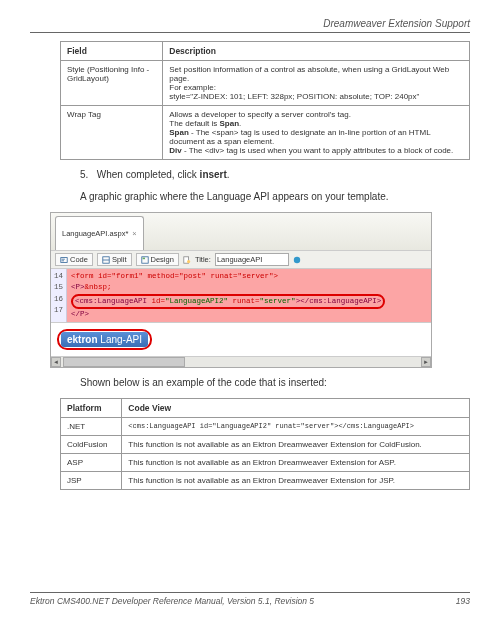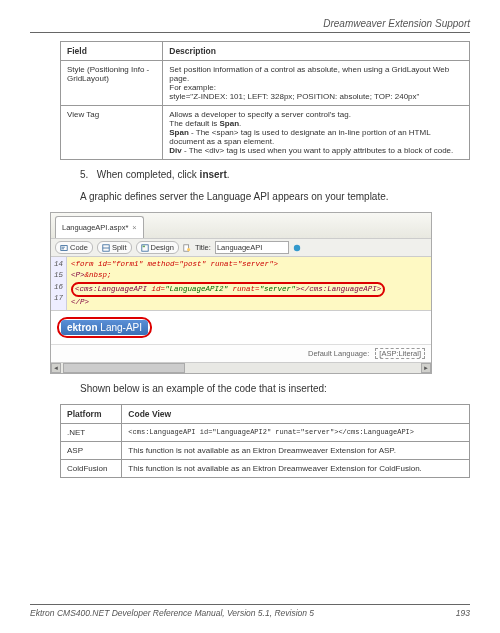--- a/index.html
+++ b/index.html
@@ -74,57 +74,56 @@
     background: linear-gradient(#f8f8f4, #e8e8e0);
     padding: 3px 4px 0 4px;
     display: flex;
     align-items: flex-end;
     gap: 2px;
   }
   .ss-tab {
     background: #fff;
     border: 1px solid #aaa;
     border-bottom: none;
-    padding: 6px 6px;
+    padding: 12px 6px;
     font-size: 7.5px;
     border-radius: 3px 3px 0 0;
   }
   .ss-tab .close { color: #888; margin-left: 4px; }
   .ss-toolbar {
     background: #f0f0ec;
     border-top: 1px solid #ccc;
     border-bottom: 1px solid #ccc;
     padding: 2px 4px;
     display: flex;
     align-items: center;
     gap: 4px;
     font-size: 7.5px;
   }
   .ss-btn {
     border: 1px solid #bbb;
     background: #fafafa;
     padding: 1px 4px;
-    border-radius: 6px;
+    border-radius: 0;
     display: flex;
     align-items: center;
     gap: 2px;
   }
   .ss-title-input {
     border: 1px solid #aaa;
     background: #fff;
     padding: 1px 1px;
     font-size: 7.5px;
     width: 70px;
   }
   .ss-code {
     display: flex;
     font-family: "Courier New", monospace;
     font-size: 7.5px;
-    background: #fef9c3;
-    font-style: italic;
+    background: #fca5a5;
   }
   .ss-gutter {
     background: #eef;
     border-right: 1px solid #ccd;
     color: #555;
     text-align: right;
     padding: 2px 3px;
     line-height: 1.5;
   }
   .ss-lines {
@@ -197,21 +196,21 @@
     background: #ccc;
     border: 1px solid #aaa;
     margin-left: 2px;
   }
   .code-cell {
     font-family: "Courier New", monospace;
     font-size: 7px;
   }
   .footer {
     position: absolute;
-    bottom: 15px;
+    bottom: 27px;
     left: 30px;
     right: 30px;
   }
   .footer-hr {
     border: none;
     border-top: 1px solid #666;
     margin: 0 0 3px 0;
   }
   .footer-text {
     font-style: italic;
@@ -240,36 +239,36 @@
     <tbody>
       <tr>
         <td>Style (Positioning Info - GridLayout)</td>
         <td>
           <span>Set position information of a control as absolute, when using a GridLayout Web page.</span><br>
           <span>For example:</span><br>
           <span>style="Z-INDEX: 101; LEFT: 328px; POSITION: absolute; TOP: 240px"</span>
         </td>
       </tr>
       <tr>
-        <td>View Tag</td>
+        <td>Wrap Tag</td>
         <td>
           <span>Allows a developer to specify a server control's tag.</span><br>
           <span>The default is </span><b>Span</b><span>.</span><br>
           <b>Span</b><span> - The &lt;span&gt; tag is used to designate an in-line portion of an HTML document as a span element.</span><br>
           <b>Div</b><span> - The &lt;div&gt; tag is used when you want to apply attributes to a block of code.</span>
         </td>
       </tr>
     </tbody>
   </table>
 
   <div class="body-text">
     <span class="step-num">5.</span>
     <span>When completed, click </span><b>insert</b><span>.</span>
   </div>
-  <div class="body-text" style="margin-top:0;">A graphic defines server the Language API appears on your template.</div>
+  <div class="body-text" style="margin-top:0;">A graphic graphic where the Language API appears on your template.</div>
 
   <div class="screenshot">
     <div class="ss-tabs">
       <div class="ss-tab">
         <span>LanguageAPI.aspx*</span><span class="close">×</span>
       </div>
     </div>
     <div class="ss-toolbar">
       <div class="ss-btn">
         <svg class="icon-svg" viewBox="0 0 10 10">
@@ -317,25 +316,20 @@
         <div class="code-tag">&lt;/P&gt;</div>
       </div>
     </div>
     <div class="ss-design">
       <span class="ektron-badge">
         <span class="ektron-badge-inner">
           <b>ektron</b><span> Lang-API</span>
         </span>
       </span>
     </div>
-    <div class="ss-footer-row">
-      <span style="flex:1"></span>
-      <span>Default Language:</span>
-      <span style="margin-left:6px;border:1px dashed #999;padding:0 3px;">[ASP:Literal]</span>
-    </div>
     <div class="ss-scrollbar">
       <div class="ss-scroll-btn">◄</div>
       <div class="ss-scroll-thumb"></div>
       <div style="flex:1"></div>
       <div class="ss-scroll-btn">►</div>
     </div>
   </div>
 
   <div class="body-text">Shown below is an example of the code that is inserted:</div>
 
@@ -345,26 +339,30 @@
         <th class="col-plat">Platform</th>
         <th class="col-code">Code View</th>
       </tr>
     </thead>
     <tbody>
       <tr>
         <td>.NET</td>
         <td class="code-cell">&lt;cms:LanguageAPI id="LanguageAPI2" runat="server"&gt;&lt;/cms:LanguageAPI&gt;</td>
       </tr>
       <tr>
+        <td>ColdFusion</td>
+        <td>This function is not available as an Ektron Dreamweaver Extension for ColdFusion.</td>
+      </tr>
+      <tr>
         <td>ASP</td>
         <td>This function is not available as an Ektron Dreamweaver Extension for ASP.</td>
       </tr>
       <tr>
-        <td>ColdFusion</td>
-        <td>This function is not available as an Ektron Dreamweaver Extension for ColdFusion.</td>
+        <td>JSP</td>
+        <td>This function is not available as an Ektron Dreamweaver Extension for JSP.</td>
       </tr>
     </tbody>
   </table>
 
   <div class="footer">
     <hr class="footer-hr">
     <div class="footer-text">
       <span>Ektron CMS400.NET Developer Reference Manual, Version 5.1, Revision 5</span>
       <span>193</span>
     </div>

